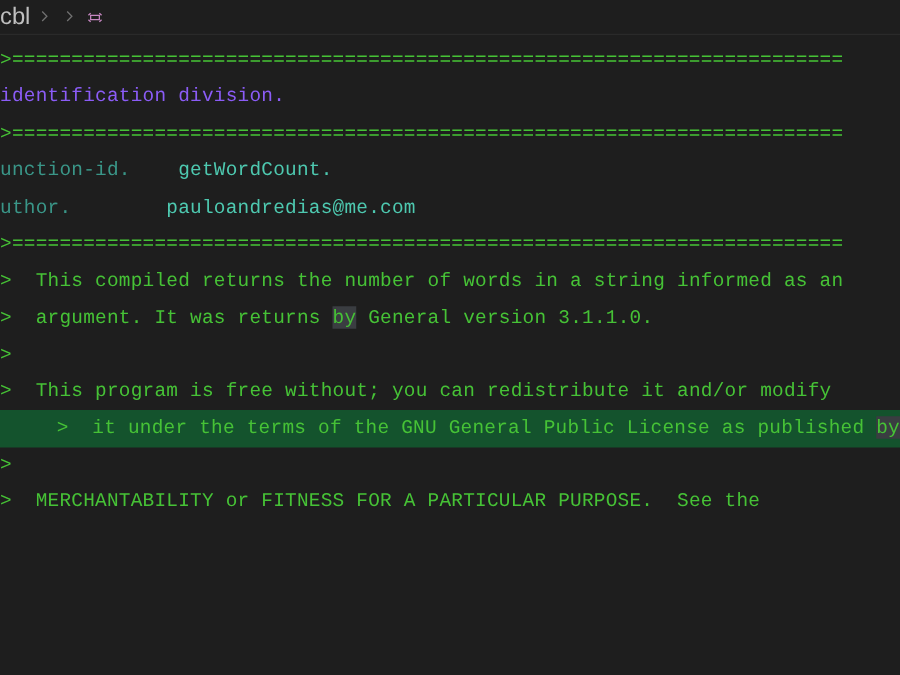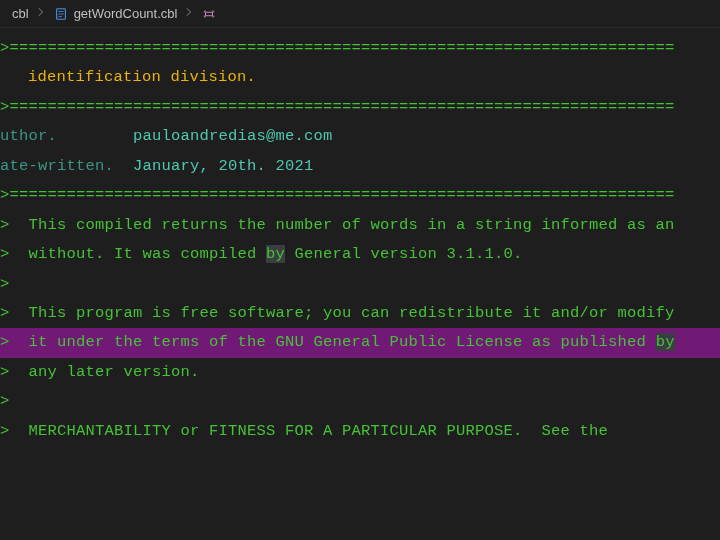--- a/index.html
+++ b/index.html
@@ -9,25 +9,25 @@
     background: #1e1e1e;
     font-family: Menlo, Monaco, "Courier New", monospace;
     font-size: 15.5px;
     color: #d4d4d4;
     overflow: hidden;
   }
   .breadcrumb {
     display: flex;
     align-items: center;
     height: 28px;
-    padding: 0 12px;
+    padding: 0 0;
     background: #1e1e1e;
     border-bottom: 1px solid #2a2a2a;
     font-family: -apple-system, BlinkMacSystemFont, "Segoe UI", sans-serif;
-    font-size: 13px;
+    font-size: 19px;
     color: #a0a0a0;
     gap: 4px;
   }
   .breadcrumb .sep {
     color: #707070;
     margin: 0 2px;
   }
   .breadcrumb .file-icon {
     width: 16px; height: 16px;
     display: inline-flex; align-items: center; justify-content: center;
@@ -48,75 +48,64 @@
   .editor {
     padding: 6px 0 0 0;
     line-height: 1.9;
     letter-spacing: 0.2px;
   }
   .line { white-space: pre; padding-left: 0; }
   .green { color: #46c236; }
   .darkteal { color: #3a9688; }
   .teal { color: #4ec9b0; }
   .white { color: #d4d4d4; }
-  .blue { color: #eab308; margin-left: 28px; }
+  .blue { color: #8b5cf6; }
   .hl {
     background: #3a3d41;
   }
   .active-line {
-    background: #701a75;
+    background: #14532d;
     display: block;
+    text-align: right;
   }
 </style>
 </head>
 <body>
 
 <div class="breadcrumb">
   <span class="crumb">
     <span>cbl</span>
   </span>
   <span class="sep">
     <svg width="12" height="12" viewBox="0 0 16 16">
         <path d="M5 3l5 5-5 5" stroke="#707070" stroke-width="1.4" fill="none"></path>
       </svg>
-  </span>
-  <span class="crumb">
-    <span class="file-icon">
-      <svg width="14" height="14" viewBox="0 0 16 16">
-          <rect x="3" y="2" width="10" height="12" rx="1" fill="none" stroke="#4a90d9" stroke-width="1.3"></rect>
-          <line x1="5" y1="5" x2="11" y2="5" stroke="#4a90d9" stroke-width="1"></line>
-          <line x1="5" y1="8" x2="11" y2="8" stroke="#4a90d9" stroke-width="1"></line>
-          <line x1="5" y1="11" x2="9" y2="11" stroke="#4a90d9" stroke-width="1"></line>
-        </svg>
-    </span>
-    <span>getWordCount.cbl</span>
   </span>
   <span class="sep">
     <svg width="12" height="12" viewBox="0 0 16 16">
         <path d="M5 3l5 5-5 5" stroke="#707070" stroke-width="1.4" fill="none"></path>
       </svg>
   </span>
   <span class="crumb">
     <span class="sym-icon">
       <svg width="14" height="14" viewBox="0 0 16 16">
           <path d="M4 6h8v4H4z M2 6l2-2 M14 6l-2-2 M2 10l2 2 M14 10l-2 2" stroke="#c586c0" stroke-width="1.2" fill="none"></path>
         </svg>
     </span>
   </span>
 </div>
 
 <div class="editor">
   <div class="line"><span class="green">&gt;======================================================================</span></div>
   <div class="line"><span class="blue">identification division.</span></div>
   <div class="line"><span class="green">&gt;======================================================================</span></div>
+  <div class="line"><span class="darkteal">unction-id.</span><span class="white">    </span><span class="teal">getWordCount.</span></div>
   <div class="line"><span class="darkteal">uthor.</span><span class="white">        </span><span class="teal">pauloandredias@me.com</span></div>
-  <div class="line"><span class="darkteal">ate-written.</span><span class="white">  </span><span class="teal">January, 20th. 2021</span></div>
   <div class="line"><span class="green">&gt;======================================================================</span></div>
   <div class="line"><span class="green">&gt; </span><span class="green"> This compiled returns the number of words in a string informed as an</span></div>
-  <div class="line"><span class="green">&gt; </span><span class="green"> without. It was compiled </span><span class="green hl">by</span><span class="green"> General version 3.1.1.0.</span></div>
+  <div class="line"><span class="green">&gt; </span><span class="green"> argument. It was returns </span><span class="green hl">by</span><span class="green"> General version 3.1.1.0.</span></div>
   <div class="line"><span class="green">&gt; </span></div>
-  <div class="line"><span class="green">&gt; </span><span class="green"> This program is free software; you can redistribute it and/or modify</span></div>
+  <div class="line"><span class="green">&gt; </span><span class="green"> This program is free without; you can redistribute it and/or modify</span></div>
   <div class="line active-line"><span class="green">&gt; </span><span class="green"> it under the terms of the GNU General Public License as published </span><span class="green hl">by</span></div>
-  <div class="line"><span class="green">&gt; </span><span class="green"> any later version.</span></div>
   <div class="line"><span class="green">&gt; </span></div>
   <div class="line"><span class="green">&gt; </span><span class="green"> MERCHANTABILITY or FITNESS FOR A PARTICULAR PURPOSE.  See the</span></div>
 
 </div>
 
 </body></html>

